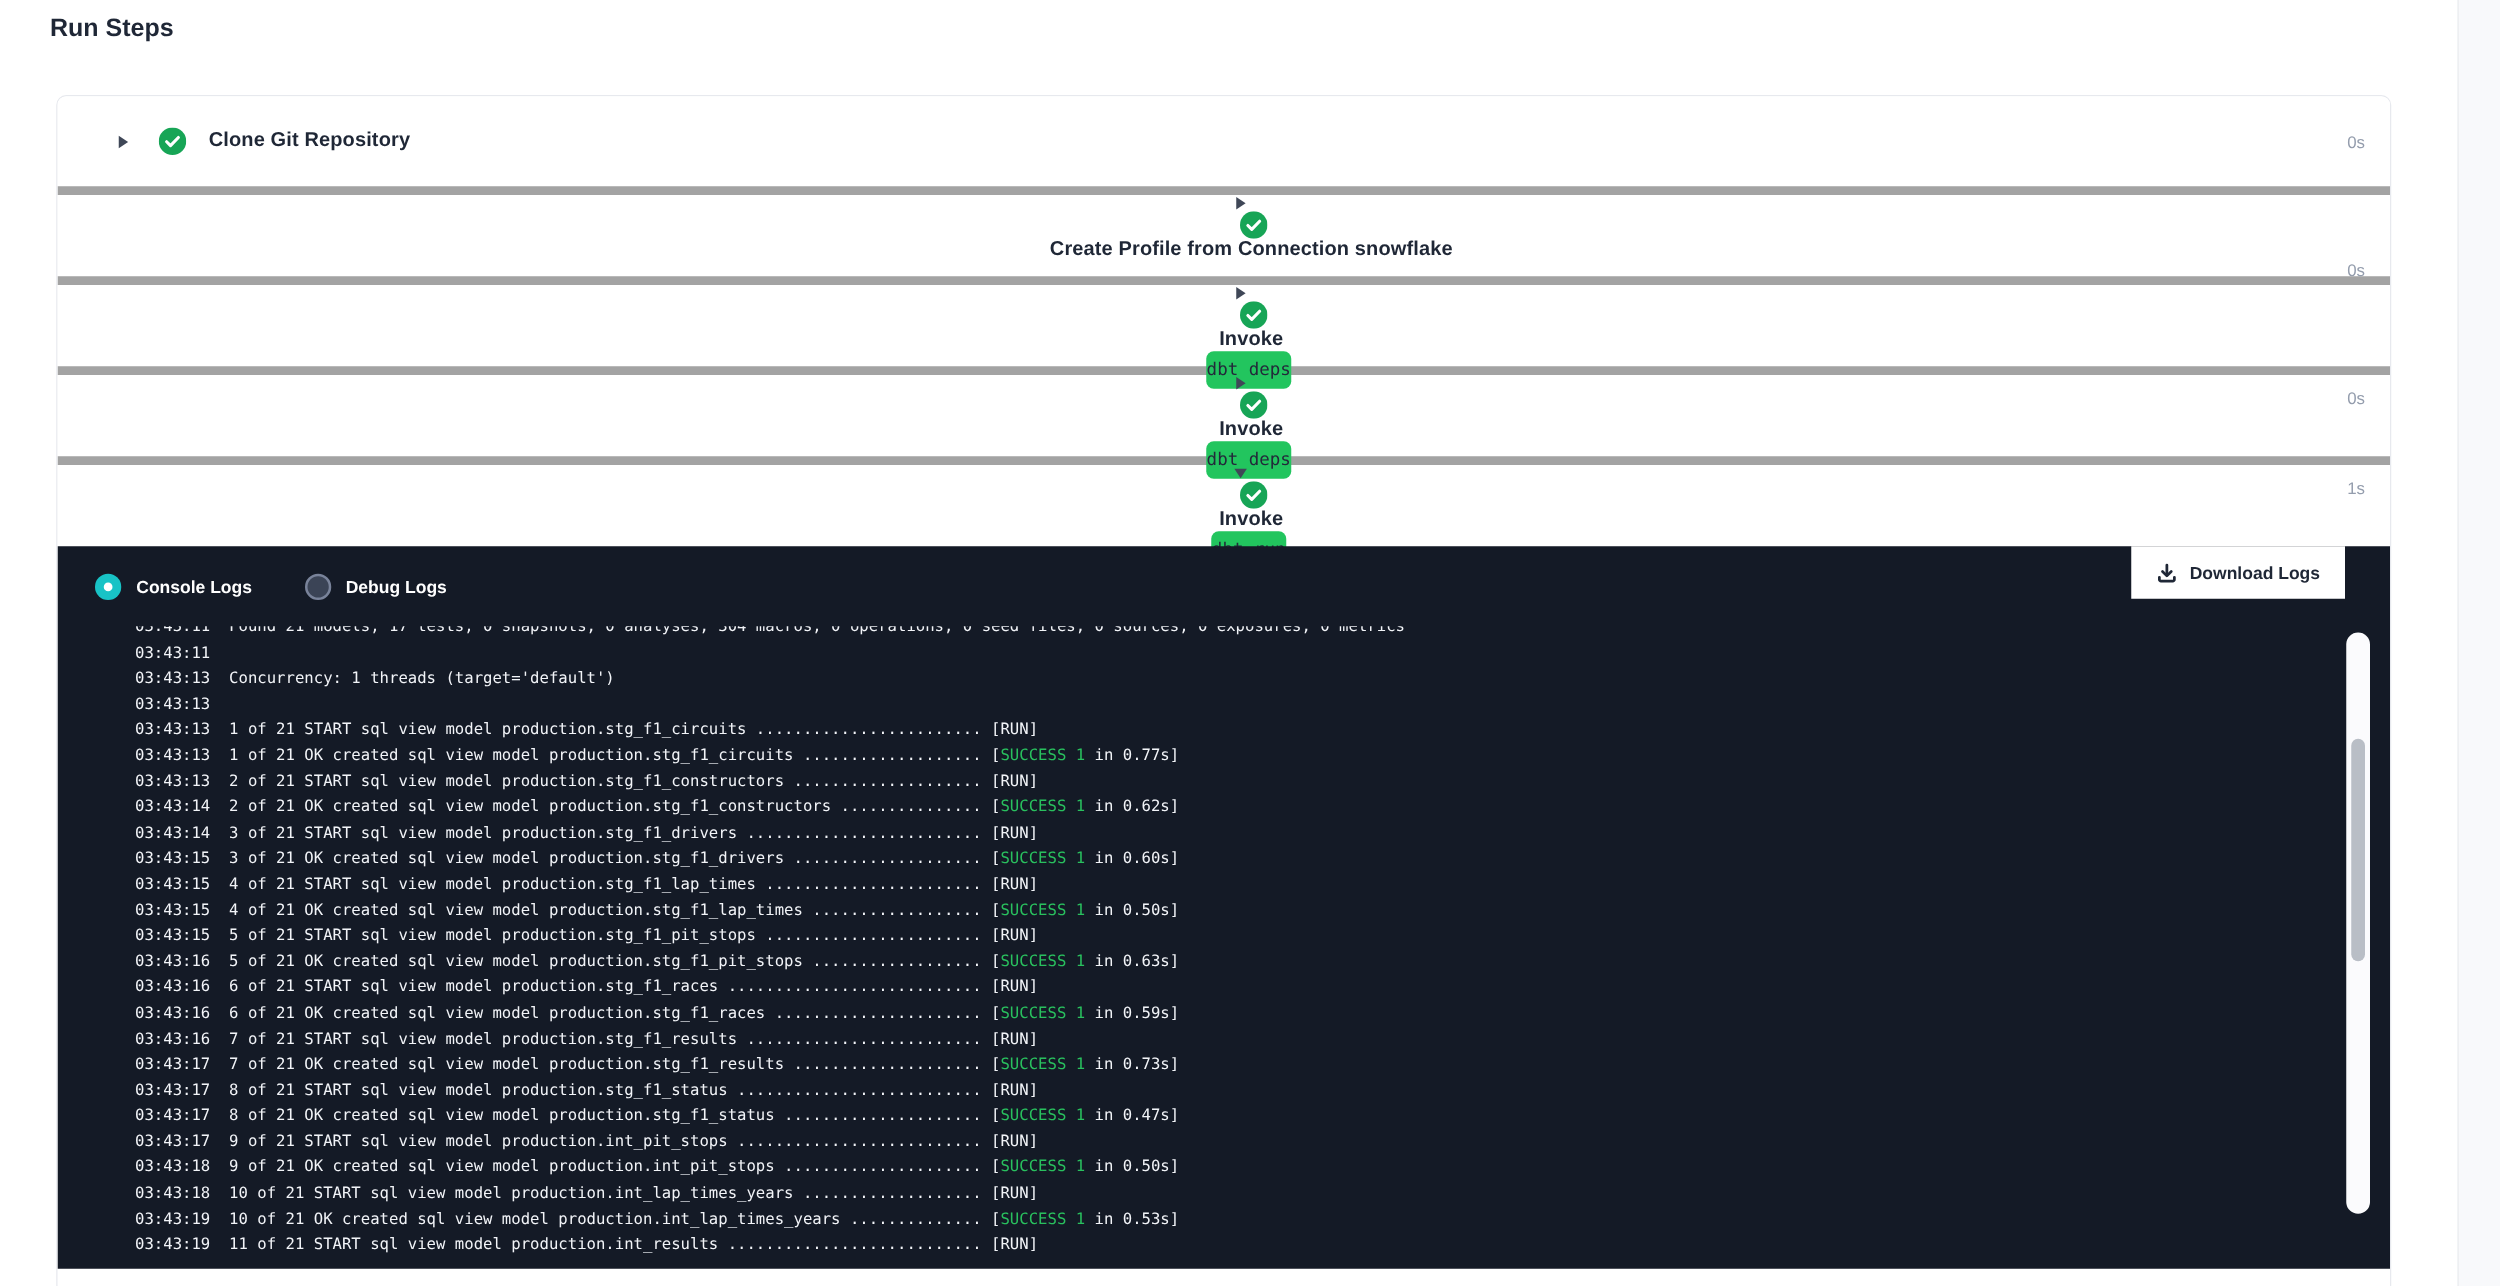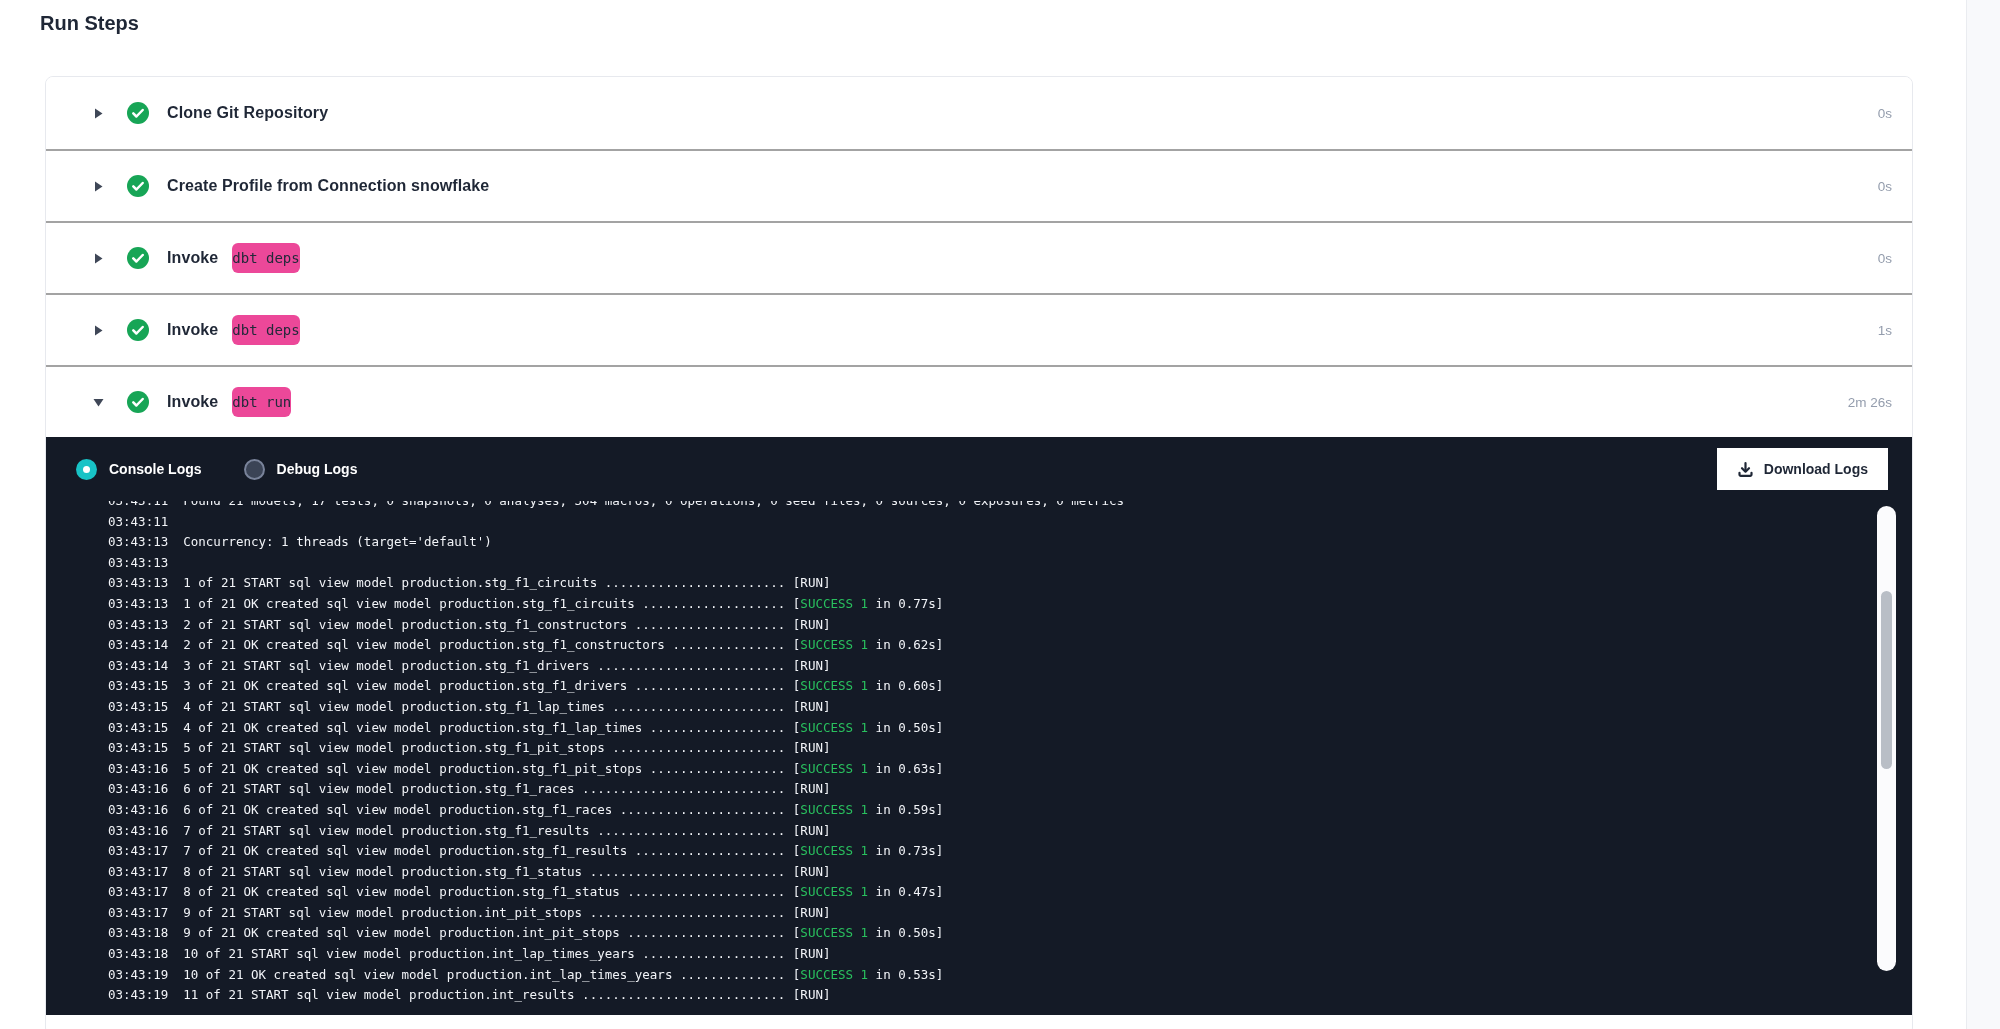--- a/index.html
+++ b/index.html
@@ -6,29 +6,29 @@
   body{
     width:2000px;height:1029px;position:relative;background:#ffffff;
     font-family:"Liberation Sans",sans-serif;color:var(--text-dark,#1f2736);
   }
   .gutter{position:absolute;top:0;right:0;width:33px;height:1029px;
     background:#f8f9fb;border-left:1px solid #eaecf0;}
   .title{position:absolute;left:40px;top:12px;margin:0;font-size:20px;font-weight:700;color:var(--text-dark,#1f2736);}
   .card{position:absolute;left:45px;top:76px;width:1868px;height:960px;box-sizing:border-box;
     background:#fff;border:1px solid #e7e9ee;border-radius:8px;overflow:hidden;}
   .step-row{display:flex;align-items:center;height:72px;box-sizing:border-box;padding:0 20px 0 46px;background:#fff;}
-  .step-row + .step-row{border-top:2px solid #a3a3a3;}
+  .step-row + .step-row{border-top:7px solid #a3a3a3;flex-direction:column;}
   .caret{width:13px;height:13px;display:flex;align-items:center;justify-content:center;flex:0 0 auto;}
   .check{margin-left:22px;width:22px;height:22px;flex:0 0 auto;}
   .step-label{margin-left:18px;font-size:16px;font-weight:700;color:var(--text-dark,#1f2736);letter-spacing:.1px;}
   .chip{margin-left:14px;font-family:"DejaVu Sans Mono",monospace;font-size:14px;color:#23293a;
-    background:#ec4899;border-radius:6px;padding:5px 0;line-height:20px;}
+    background:#22c55e;border-radius:6px;padding:5px 0;line-height:20px;}
   .duration{margin-left:auto;font-size:13.5px;color:#949dad;}
   .panel{position:relative;height:578px;background:var(--panel-bg,#141a26);}
-  .panel-header{display:flex;align-items:center;height:64px;padding:0 24px 0 30px;box-sizing:border-box;}
+  .panel-header{display:flex;height:64px;padding:0 36px 0 30px;box-sizing:border-box;}
   .radio-item{display:flex;align-items:center;margin-right:42px;}
   .radio-circle{width:21px;height:21px;border-radius:50%;box-sizing:border-box;position:relative;flex:0 0 auto;}
   .radio-circle.sel{background:var(--accent-teal,#18c3c6);}
   .radio-circle.sel::after{content:"";position:absolute;left:7px;top:7px;width:7px;height:7px;border-radius:50%;background:#fff;}
   .radio-circle.unsel{background:#3b4456;border:2px solid #79839a;}
   .radio-label{margin-left:12px;color:#ffffff;font-size:14px;font-weight:700;}
   .dl-btn{margin-left:auto;display:flex;align-items:center;gap:10px;height:42px;padding:0 20px;
     background:#ffffff;color:var(--text-dark,#1f2736);border:none;border-radius:0;
     font-family:"Liberation Sans",sans-serif;font-size:14px;font-weight:700;cursor:pointer;}
   .log-viewport{position:relative;height:514px;overflow:hidden;padding-left:32px;}

